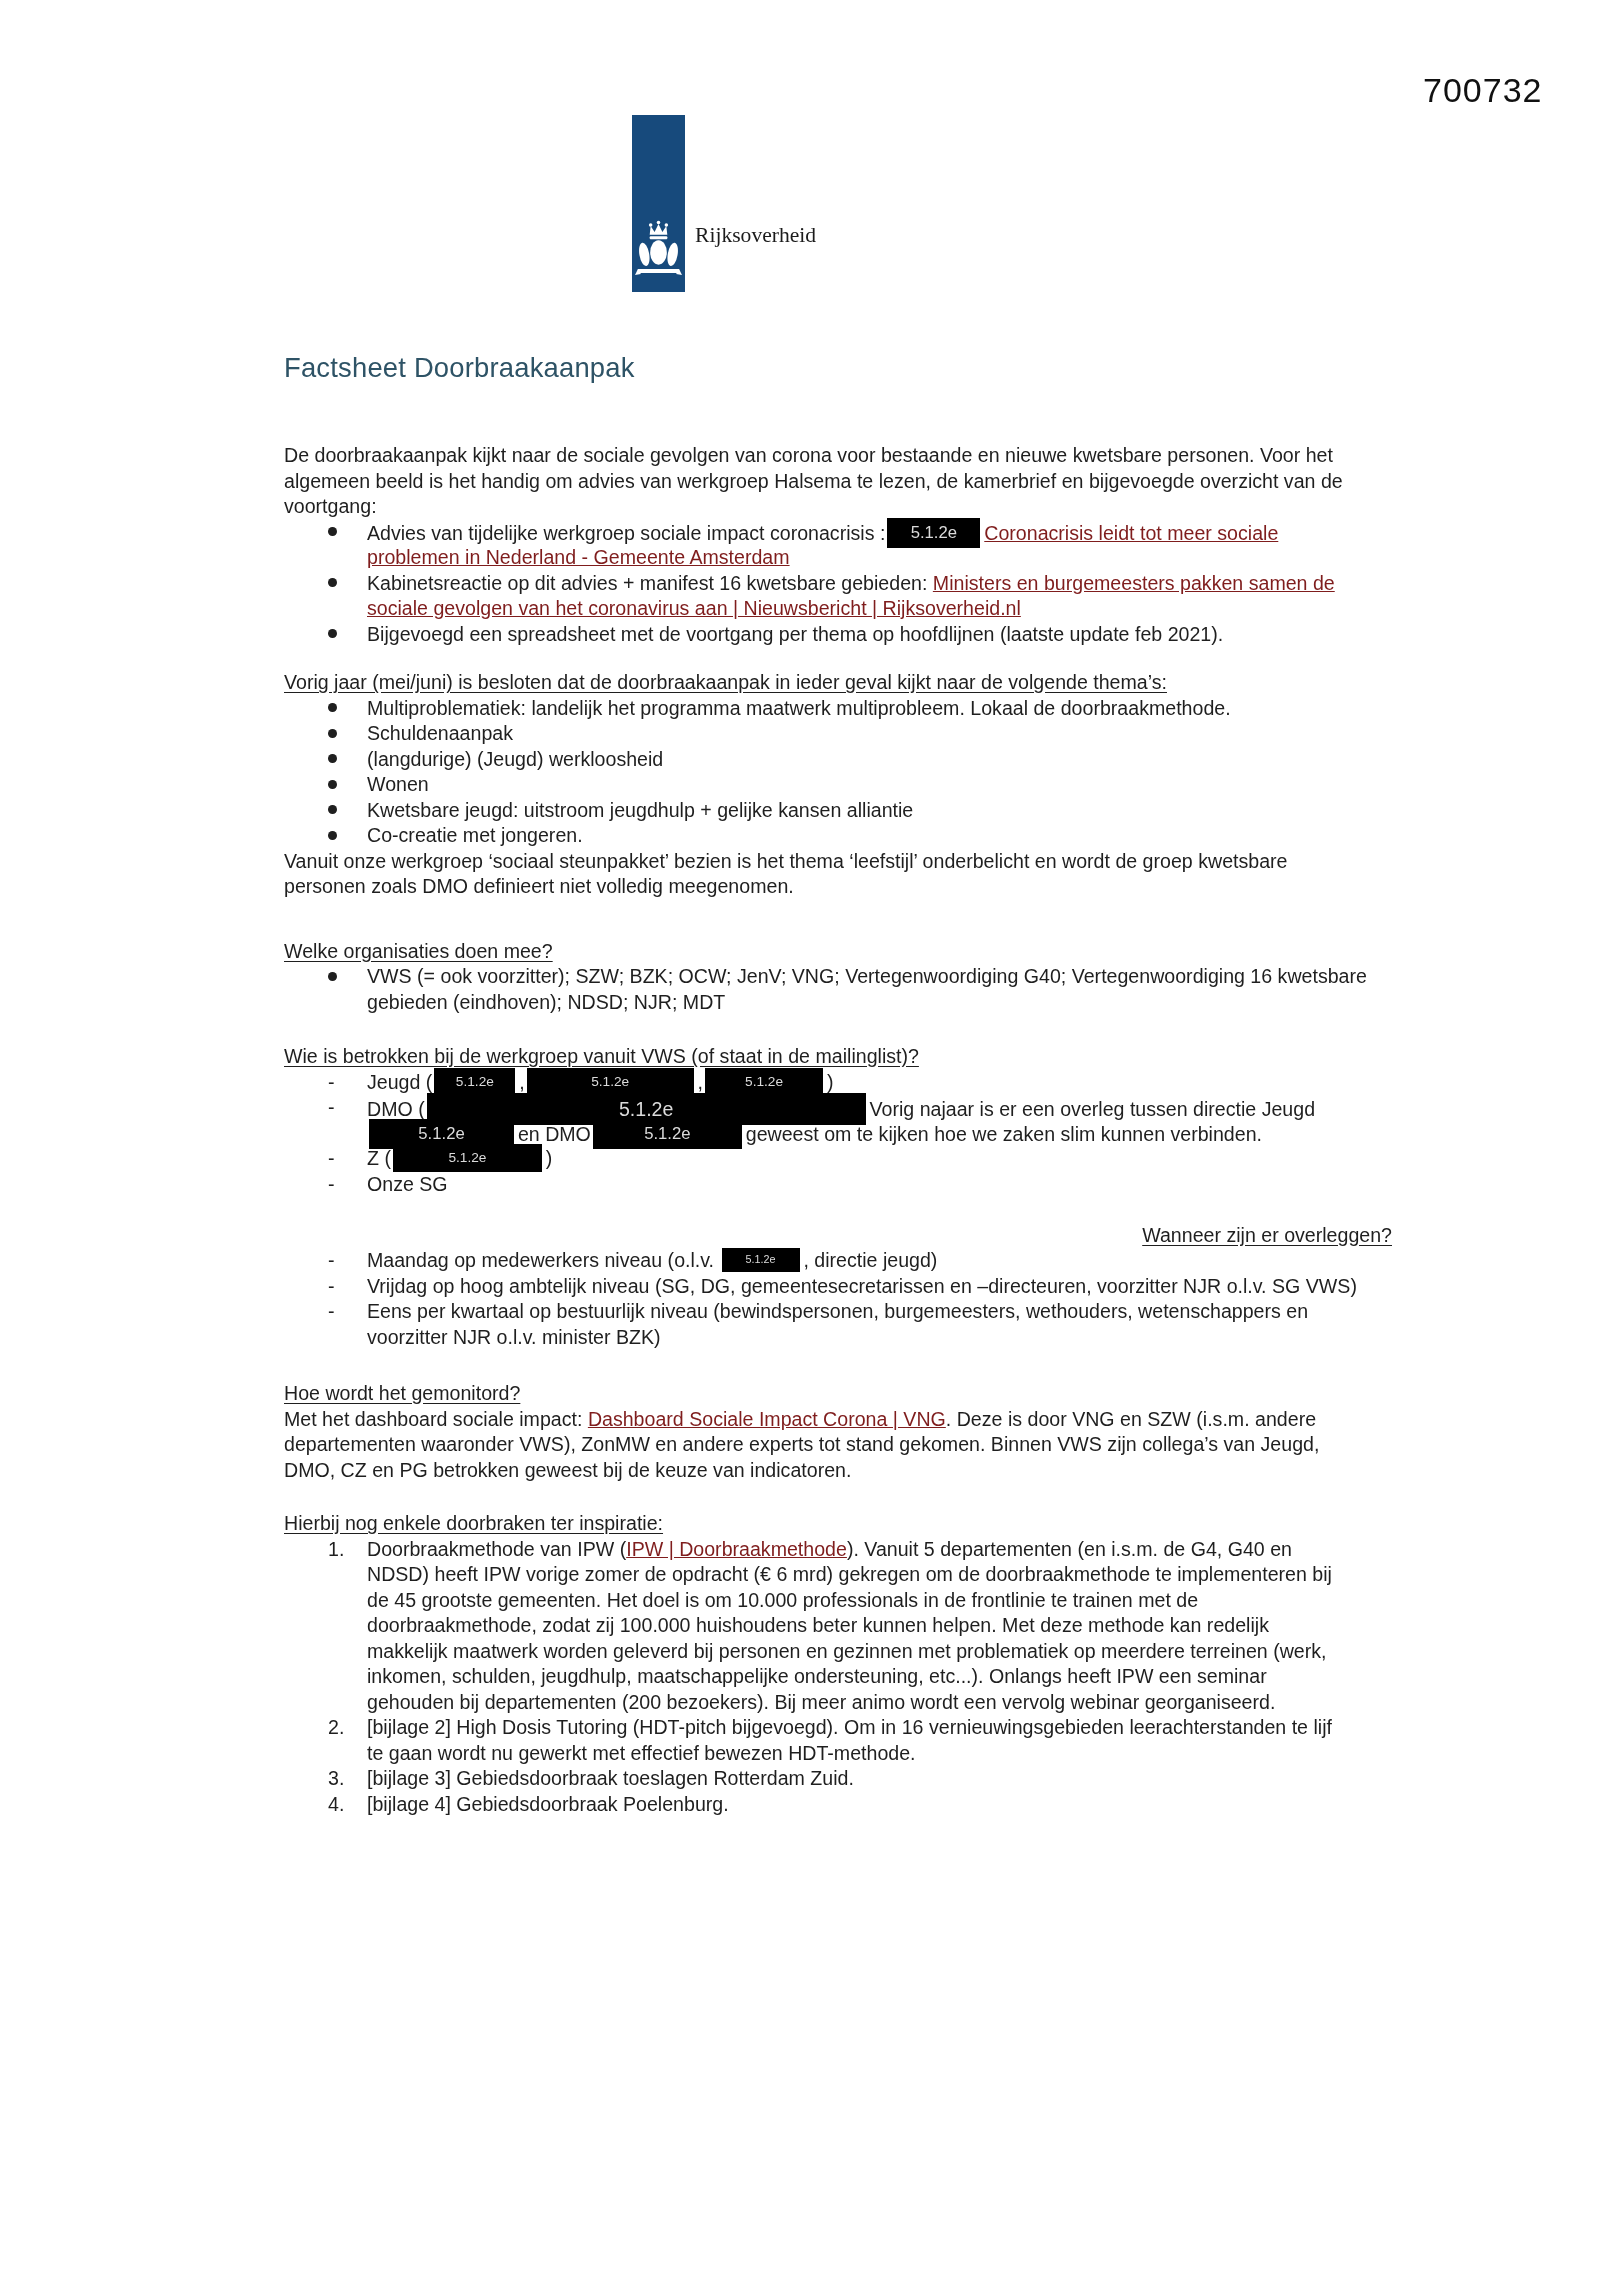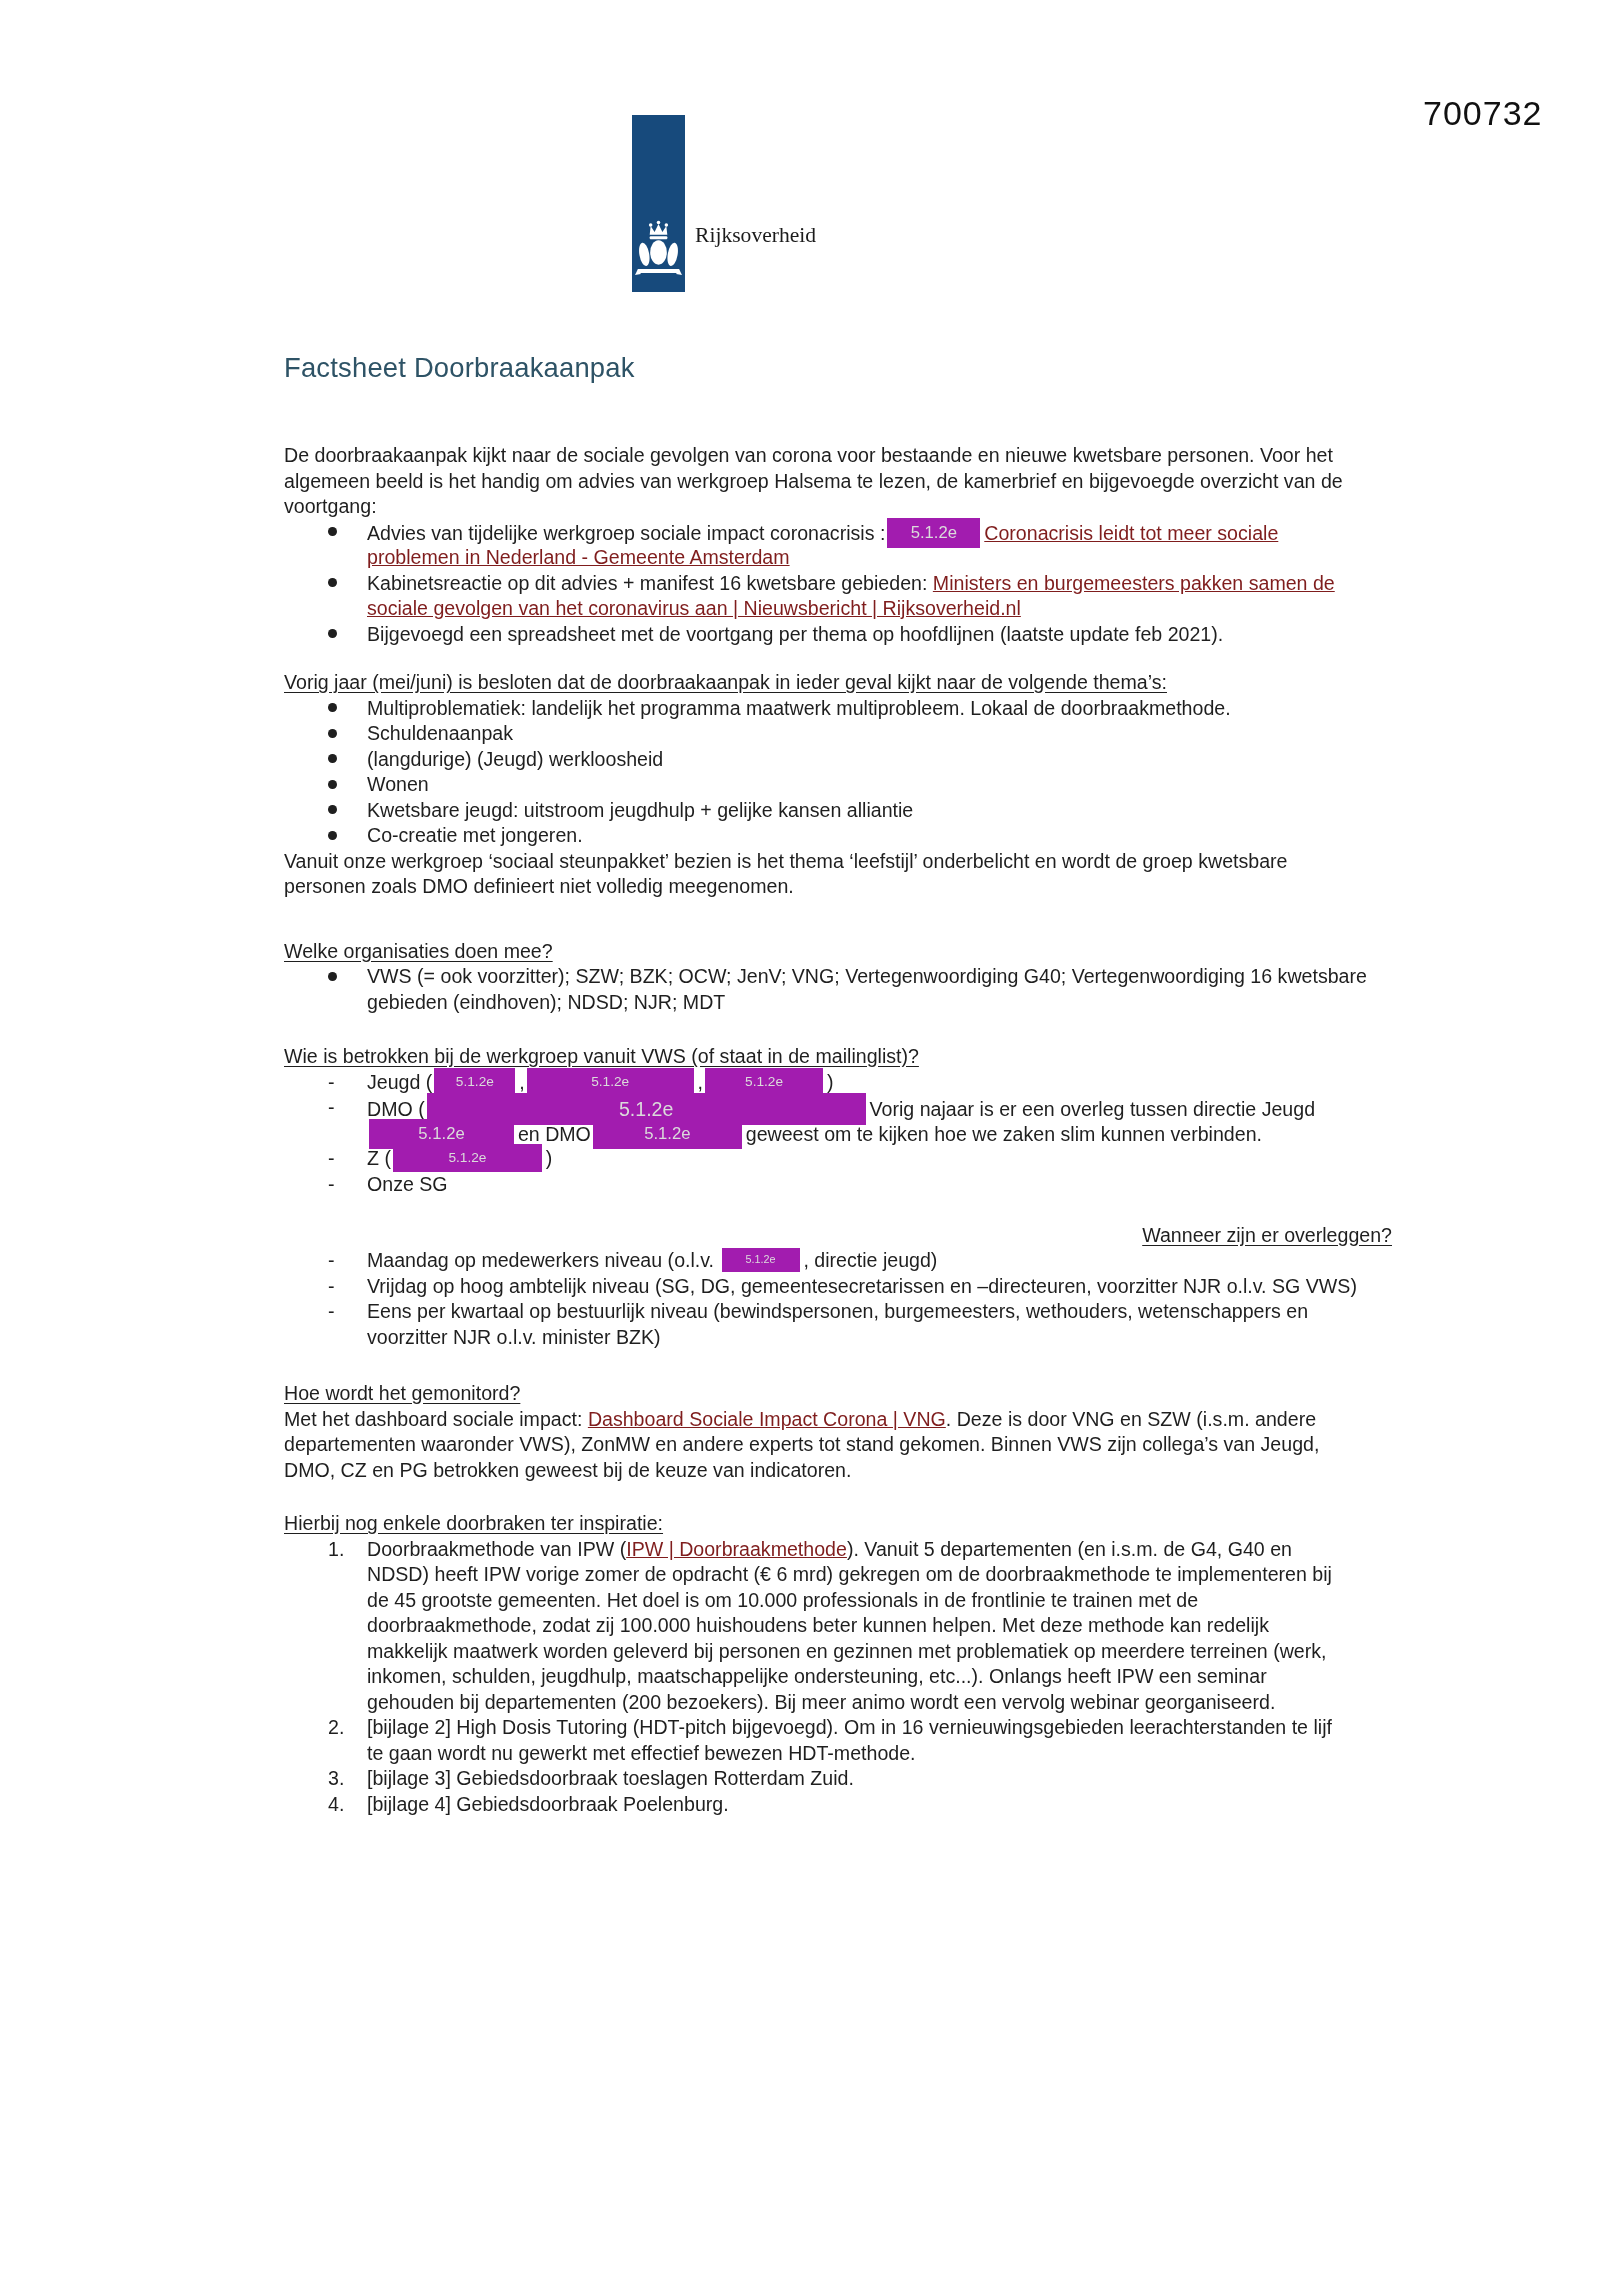--- a/index.html
+++ b/index.html
@@ -1,39 +1,39 @@
 <!DOCTYPE html>
 <html><head>
 <meta charset="utf-8">
 <style>
   html,body{margin:0;padding:0;}
   body{
     width:1621px;height:2292px;position:relative;background:#ffffff;
     font-family:"Liberation Sans", sans-serif;color:#1f1f1f;
   }
   
-  .doc-number{position:absolute;left:1423px;top:71px;font-size:34px;letter-spacing:1px;color:#111;margin-top:23px;}
+  .doc-number{position:absolute;left:1423px;top:71px;font-size:34px;letter-spacing:1px;color:#111;}
   
   .logo{position:absolute;left:632px;top:115px;width:392px;height:177px;}
   .logo-bar{position:absolute;left:0;top:0;width:53px;height:177px;background:#174A7C;}
   .logo-emblem{position:absolute;left:2.9px;top:104px;}
   .logo-word{position:absolute;left:63px;top:108px;font-family:"Liberation Serif", serif;font-size:21.6px;color:#1c1c1c;}
   
   .title{position:absolute;left:284px;top:352px;font-size:27.4px;color:#2E5366;letter-spacing:0.2px;}
   
   .content{position:absolute;left:284px;top:443px;width:1108px;font-size:19.6px;}
   .line{height:25.5px;line-height:25.5px;white-space:pre;}
   .b-heading{ text-decoration:underline;text-underline-offset:2.9px;}
   .li{display:flex;}
   .marker{flex:none;width:83px;padding-left:44px;box-sizing:border-box;height:25.5px;line-height:25.5px;}
   .dot{display:inline-block;width:8.8px;height:8.8px;border-radius:50%;background:#1f1f1f;vertical-align:middle;margin-top:-2.9px;}
   .li-lines{flex:1;min-width:0;}
   a.link{color:#7f1d1d;text-decoration:underline;cursor:pointer;}
   
-  .redact{display:inline-block;background:#a21caf;color:#DBDBDB;text-align:center;vertical-align:middle;margin:0 3.9px 0 2px;position:relative;top:-2px;}
+  .redact{display:inline-block;background:#000000;color:#DBDBDB;text-align:center;vertical-align:middle;margin:0 3.9px 0 2px;position:relative;top:-2px;}
   .redact .redact-label{color:#DBDBDB;}
   .redact.xs{height:23.5px;line-height:23.5px;font-size:10.8px;}
   .redact.sm{height:27.4px;line-height:27.4px;font-size:13.7px;}
   .redact.md{height:30px;line-height:30px;font-size:16.7px;}
   .redact.lg{height:32px;line-height:32px;font-size:19.6px;}
   
   #block-2{margin-top:23px;}
   #block-5{margin-top:39px;}
   #block-7{margin-top:29px;}
   #block-9{margin-top:25.5px;text-align:right;}

